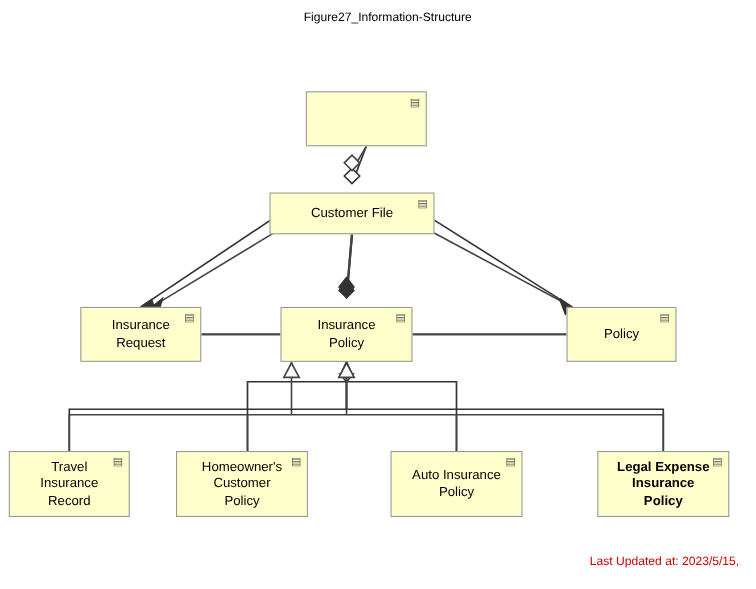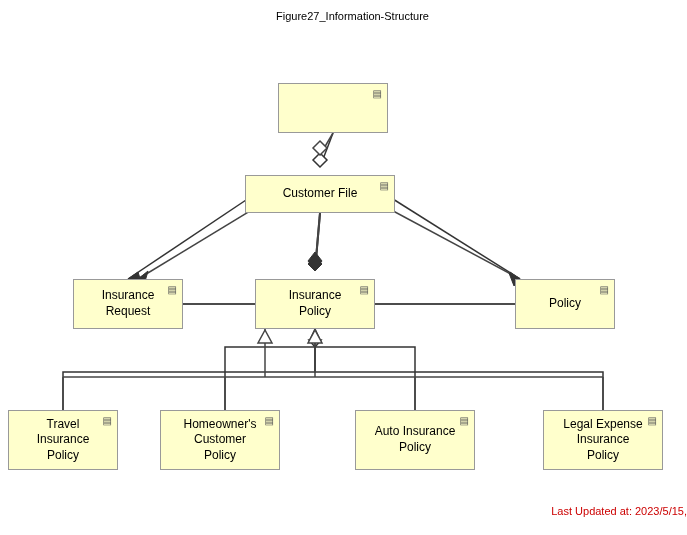--- a/index.html
+++ b/index.html
@@ -43,21 +43,21 @@
     .uml-box .box-icon {
       position: absolute;
       top: 3px;
       right: 5px;
       font-size: 10px;
       color: #555;
     }
     .footer {
       position: absolute;
       bottom: 10px;
-      right: 0;
+      right: 15px;
       text-align: right;
       font-size: 11px;
       color: #cc0000;
     }
   </style>
 </head>
 <body>
 
 <div id="diagram-title">Figure27_Information-Structure</div>
 
@@ -150,39 +150,39 @@
 
   <div class="uml-box" style="left:515px;top:252px;width:100px;height:50px;">
     <span class="box-icon">▤</span>
     <span>Policy</span>
   </div>
 
   <div class="uml-box" style="left:8px;top:383px;width:110px;height:60px;">
     <span class="box-icon">▤</span>
     <span style="white-space:pre-line;">Travel
 Insurance
-Policy</span>
+Record</span>
   </div>
 
   <div class="uml-box" style="left:160px;top:383px;width:120px;height:60px;">
     <span class="box-icon">▤</span>
     <span style="white-space:pre-line;">Homeowner's
 Customer
 Policy</span>
   </div>
 
   <div class="uml-box" style="left:355px;top:383px;width:120px;height:60px;">
     <span class="box-icon">▤</span>
     <span style="white-space:pre-line;">Auto Insurance
 Policy</span>
   </div>
 
   <div class="uml-box" style="left:543px;top:383px;width:120px;height:60px;">
     <span class="box-icon">▤</span>
-    <span style="white-space:pre-line;">Legal Expense
+    <span style="white-space:pre-line;font-weight:bold;">Legal Expense
 Insurance
 Policy</span>
   </div>
 
   <div class="footer">
     <div>Last Updated at: 2023/5/15,</div>
   </div>
 </div>
 
 </body></html>

